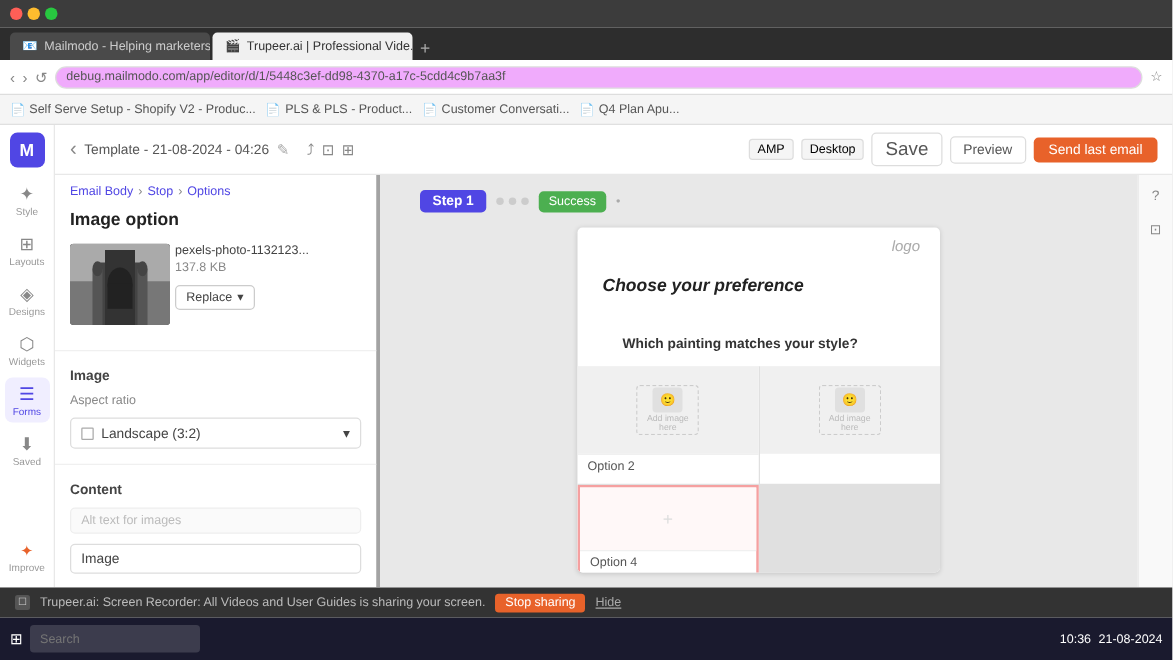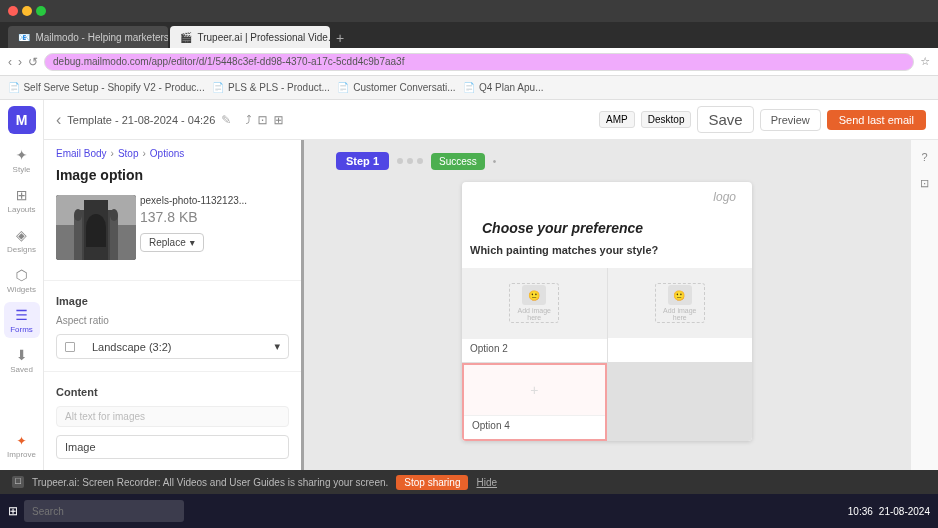--- a/index.html
+++ b/index.html
@@ -261,21 +261,21 @@
     .image-info {
       flex: 1;
     }
     .image-filename {
       font-size: 10px;
       color: #444;
       margin-bottom: 3px;
       word-break: break-all;
     }
     .image-size {
-      font-size: 14px;
+      font-size: 10px;
       color: #888;
       margin-bottom: 8px;
     }
     .btn-replace {
       background: #fff;
       border: 1px solid #ccc;
       border-radius: 4px;
       padding: 3px 8px;
       font-size: 10px;
       cursor: pointer;
@@ -305,21 +305,21 @@
       color: #444;
       background: #fff;
       display: flex;
       align-items: center;
       justify-content: space-between;
       cursor: pointer;
     }
     .aspect-ratio-inner {
       display: flex;
       align-items: center;
-      gap: 17px;
+      gap: 6px;
     }
     .aspect-dot {
       width: 10px;
       height: 10px;
       border: 1px solid #aaa;
       border-radius: 1px;
       background: #fff;
     }
     .panel-divider {
       height: 1px;
@@ -407,24 +407,25 @@
       overflow: hidden;
     }
     .email-header {
       padding: 16px 20px 8px;
       font-size: 14px;
       font-weight: 600;
       color: #222;
       font-style: italic;
     }
     .email-question {
-      padding: 0 8px 12px;
+      padding: 0 36px 12px;
       font-size: 11px;
       font-weight: 600;
       color: #333;
+      margin-top: 25px;
     }
     .email-grid {
       display: grid;
       grid-template-columns: 1fr 1fr;
       gap: 1px;
       background: #e0e0e0;
     }
     .email-cell {
       background: #fff;
       display: flex;
@@ -525,21 +526,21 @@
       align-items: center;
       padding: 0 8px;
       gap: 6px;
       flex-shrink: 0;
     }
     .taskbar-search {
       background: rgba(255,255,255,0.15);
       border: none;
       border-radius: 3px;
       height: 22px;
-      width: 160px;
+      width: 136px;
       padding: 0 8px;
       color: white;
       font-size: 10px;
     }
     .taskbar-right {
       margin-left: auto;
       display: flex;
       align-items: center;
       gap: 6px;
       color: white;

